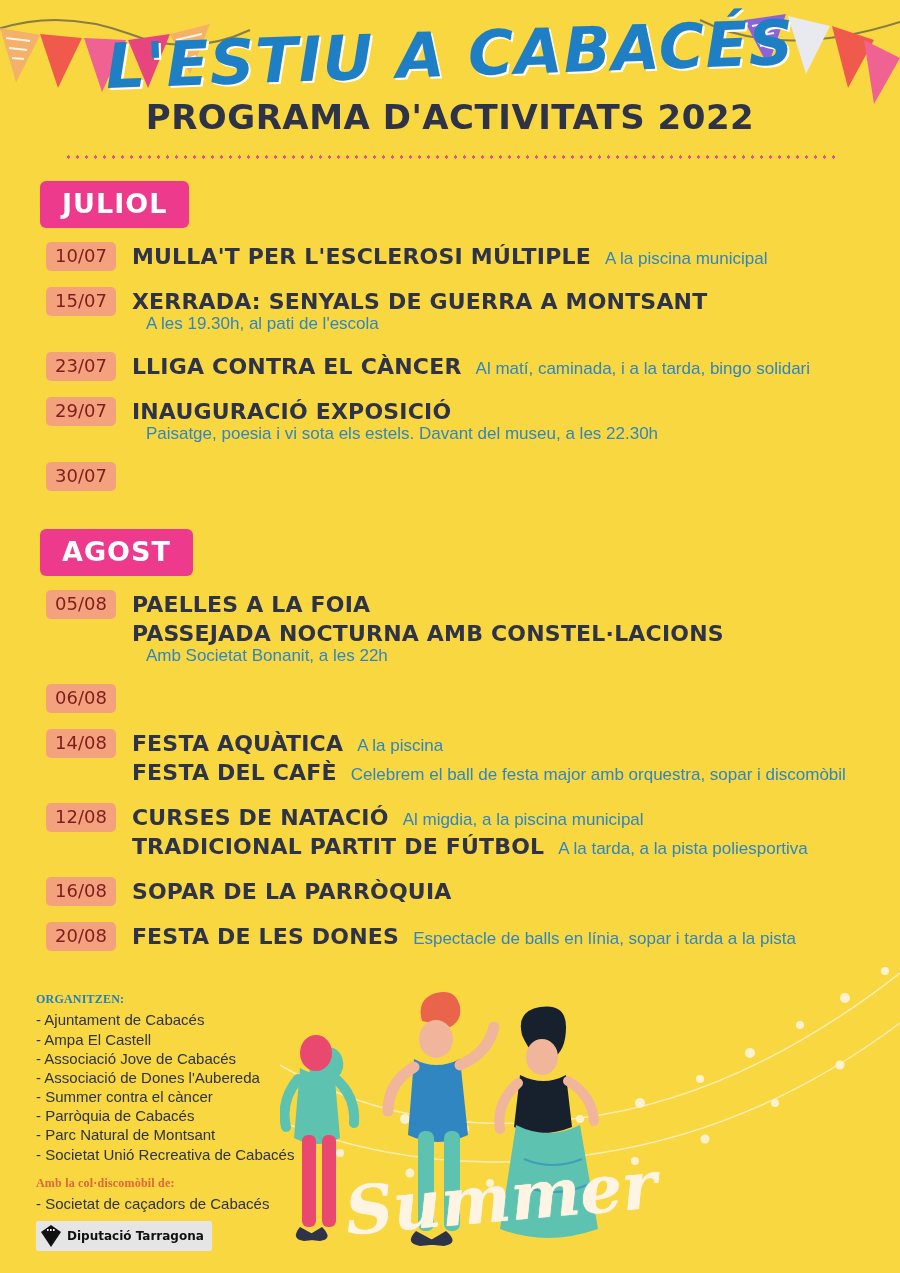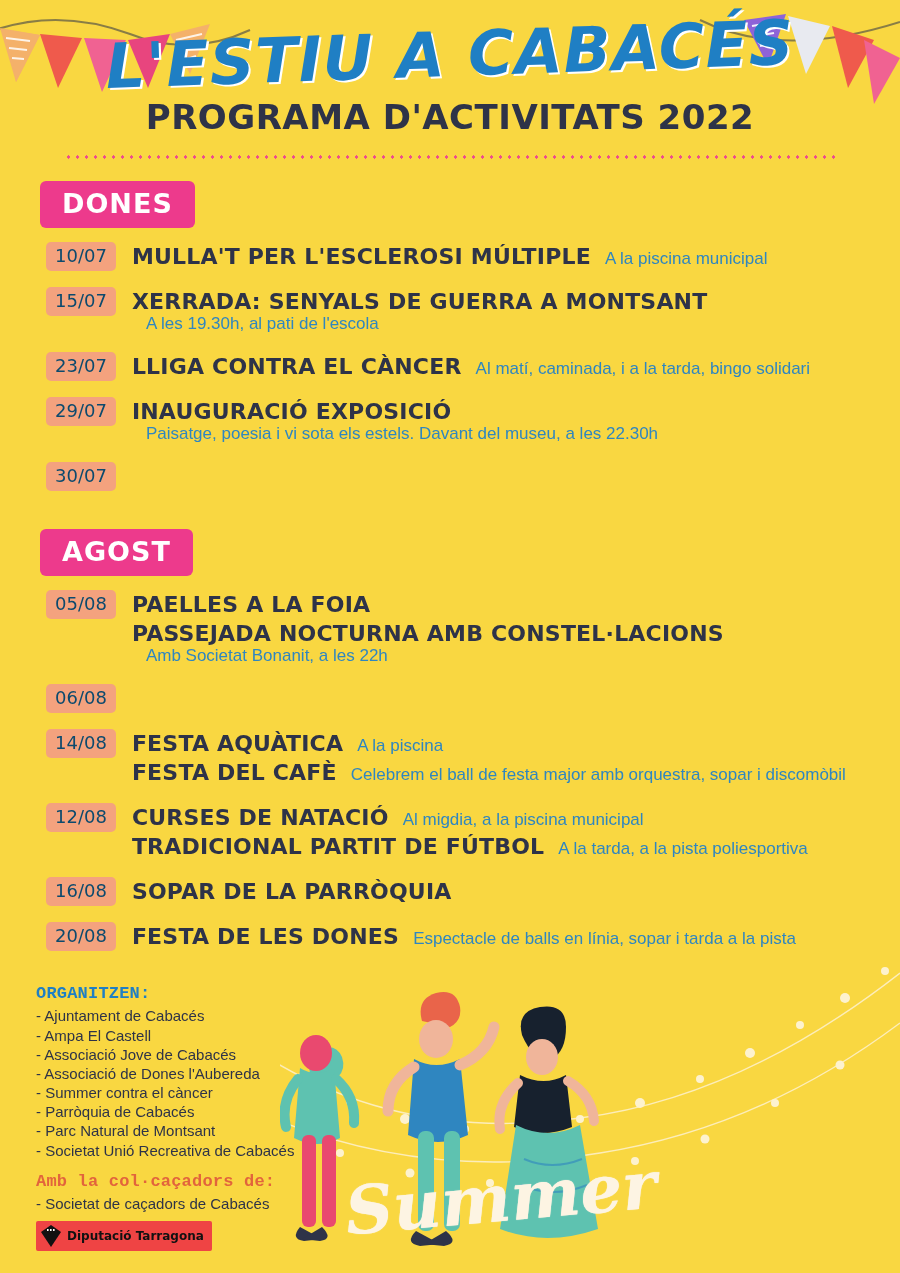--- a/index.html
+++ b/index.html
@@ -60,21 +60,21 @@
   }
   .month-block { margin-top:22px; }
   .month-block.agost { margin-top:38px; }
 
   
   .events { margin-top:14px; }
   .row { display:flex; align-items:flex-start; padding:0 0 0 46px; margin-bottom:16px; }
   .date {
     flex:0 0 auto;
     background:#f4a27e;
-    color:#0c4a6e;
+    color:#7f1d1d;
     font-family:"DejaVu Sans", sans-serif;
     font-size:18px;
     font-weight:normal;
     padding:5px 9px 6px 9px;
     border-radius:5px;
     min-width:66px;
     text-align:center;
     line-height:1;
   }
   .row-body { padding-left:16px; padding-top:2px; }
@@ -91,39 +91,39 @@
     font-family:Liberation Sans, sans-serif;
     font-size:17px;
     color:#2f86c0;
     margin-left:14px;
   }
   .line + .line { margin-top:4px; }
 
   
   .credits { position:absolute; left:36px; bottom:22px; width:330px; }
   .credits h4 {
-    font-family:Liberation Mono, monospace;
-    font-size:17px;
+    font-family:Liberation Serif, serif;
+    font-size:12px;
     color:#1f7fc4;
     margin:0 0 3px 0;
     letter-spacing:0.2px;
   }
   .credits h4.collab { color:#e2643c; margin-top:12px; }
   .credits ul { list-style:none; margin:0; padding:0; }
   .credits li {
     font-family:"Liberation Sans", sans-serif;
     font-size:15px;
     color:#2e3348;
     line-height:1.28;
   }
   .dipu {
     margin-top:8px;
     display:inline-flex;
     align-items:center;
-    background:#ef4444;
+    background:#e5e5e5;
     padding:4px 8px 4px 5px;
     border-radius:2px;
   }
   .dipu-shield { width:20px; height:22px; margin-right:6px; }
   .dipu-text {
     font-family:"DejaVu Sans", sans-serif;
     font-weight:bold;
     font-size:12px;
     color:#111;
   }
@@ -181,21 +181,21 @@
   </g>
 </svg>
 
 <div class="header">
   <h1 class="title">L'ESTIU A CABACÉS</h1>
   <h2 class="subtitle">PROGRAMA D'ACTIVITATS 2022</h2>
   <div class="dots-divider"></div>
 </div>
 
 <div class="month-block">
-  <div class="month">DONES</div>
+  <div class="month">JULIOL</div>
   <div class="events">
 
     <div class="row">
       <div class="date">10/07</div>
       <div class="row-body">
         <div class="line">
           <span class="ev-name">MULLA'T PER L'ESCLEROSI MÚLTIPLE</span>
           <span class="ev-desc">A la piscina municipal</span>
         </div>
       </div>
@@ -385,21 +385,21 @@
   <ul>
     <li>- Ajuntament de Cabacés</li>
     <li>- Ampa El Castell</li>
     <li>- Associació Jove de Cabacés</li>
     <li>- Associació de Dones l'Aubereda</li>
     <li>- Summer contra el càncer</li>
     <li>- Parròquia de Cabacés</li>
     <li>- Parc Natural de Montsant</li>
     <li>- Societat Unió Recreativa de Cabacés</li>
   </ul>
-  <h4 class="collab">Amb la col·caçadors de:</h4>
+  <h4 class="collab">Amb la col·discomòbil de:</h4>
   <ul>
     <li>- Societat de caçadors de Cabacés</li>
   </ul>
   <div class="dipu">
     <svg class="dipu-shield" viewBox="0 0 20 22">
       <path d="M10,0 L20,7 L10,22 L0,7 Z" fill="#111111"></path>
       <g fill="#ffffff">
         <rect x="6" y="4" width="1.6" height="2"></rect>
         <rect x="9" y="4" width="1.6" height="2"></rect>
         <rect x="12" y="4" width="1.6" height="2"></rect>

